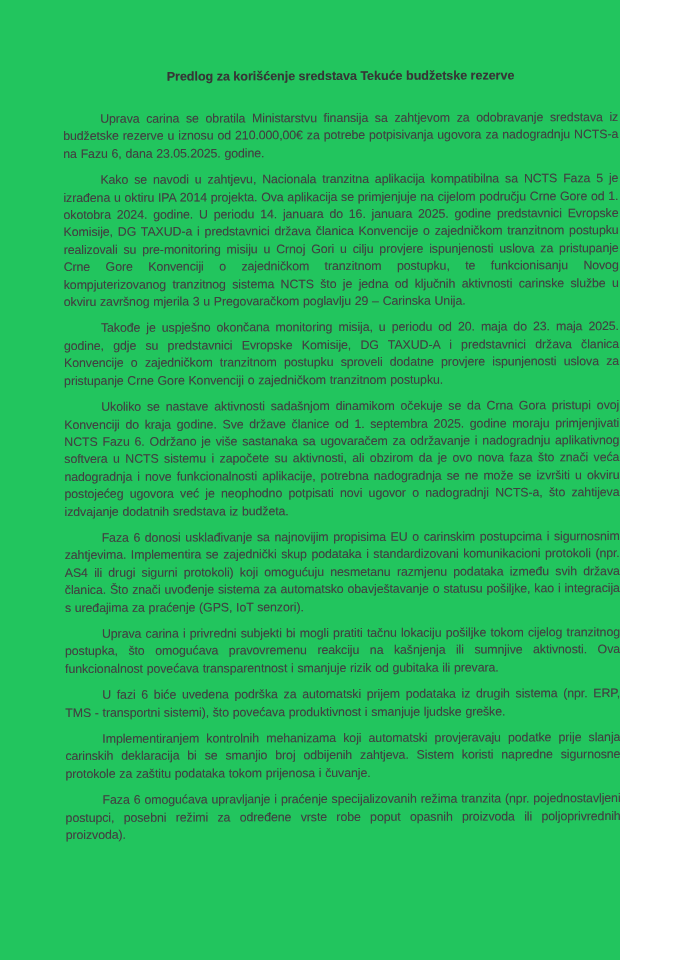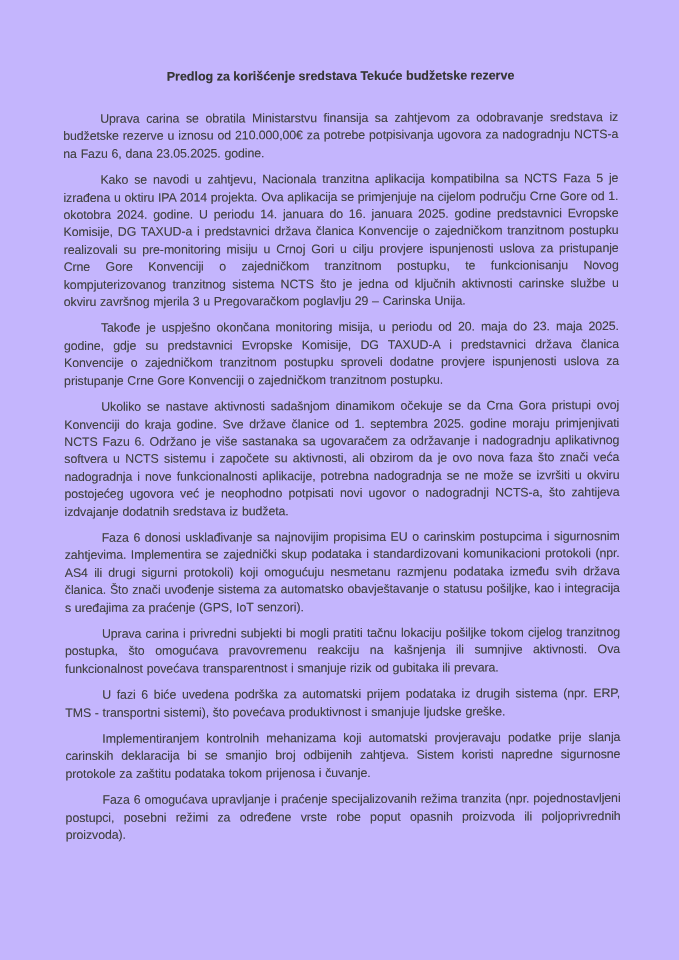--- a/index.html
+++ b/index.html
@@ -2,23 +2,23 @@
 <html><head>
 <meta charset="utf-8">
 <style>
   html, body {
     margin: 0;
     padding: 0;
     background: #ffffff;
   }
   .page {
     position: relative;
-    width: 679px;
+    width: 620px;
     height: 960px;
-    background: #c4b5fd;
+    background: #22c55e;
     overflow: hidden;
     font-family: "Liberation Sans", "DejaVu Sans", sans-serif;
     color: #3d3d3d;
   }
   .content {
     position: absolute;
     top: 70px;
     left: 63px;
     width: 555px;
     transform: rotate(-0.2deg);

